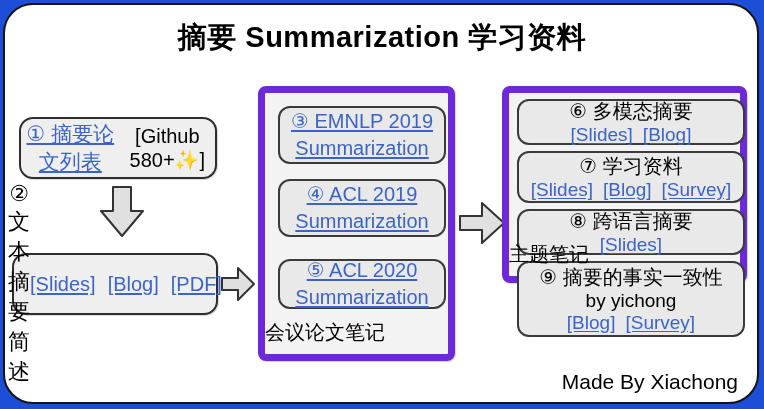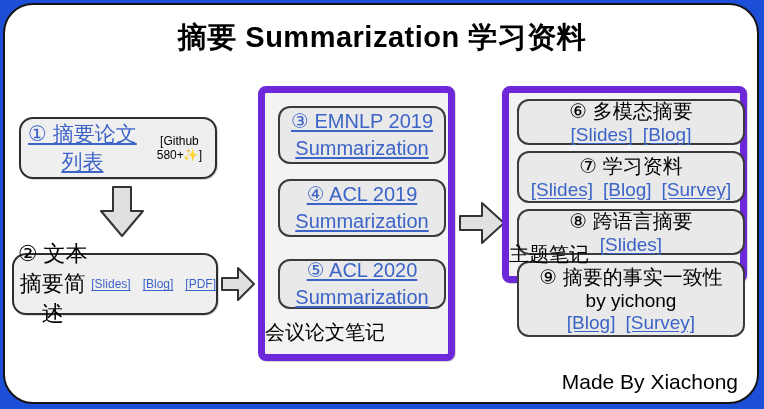--- a/index.html
+++ b/index.html
@@ -28,21 +28,21 @@
     border-radius: 8px; box-shadow: 1px 1px 0 rgba(0,0,0,0.15);
   }
   .innerbox {
     position: absolute; background: #e9e9e9; border: 2px solid #3a3a3a;
     border-radius: 12px; display: flex; flex-direction: column;
     align-items: center; justify-content: center; text-align: center;
   }
   .link { color: #3c64c8; text-decoration: underline; text-underline-offset: 2px; cursor: pointer; }
   .plain { color: #000; }
   .lg { font-size: 21px; }
-  .md { font-size: 12px; }
+  .md { font-size: 20px; }
   .sm { font-size: 19px; }
   .links { display: flex; gap: 12px; justify-content: center; }
   .links-sm { display: flex; gap: 10px; justify-content: center; }
   .container-label {
     position: absolute; left: 0; bottom: 8px; width: 100%; text-align: left;
     font-size: 20px; color: #000;
   }
   .arrow { position: absolute; }
   .arrow polygon { fill: #e0e0e0; stroke: #333; stroke-width: 2; stroke-linejoin: round; }
   .credit {

